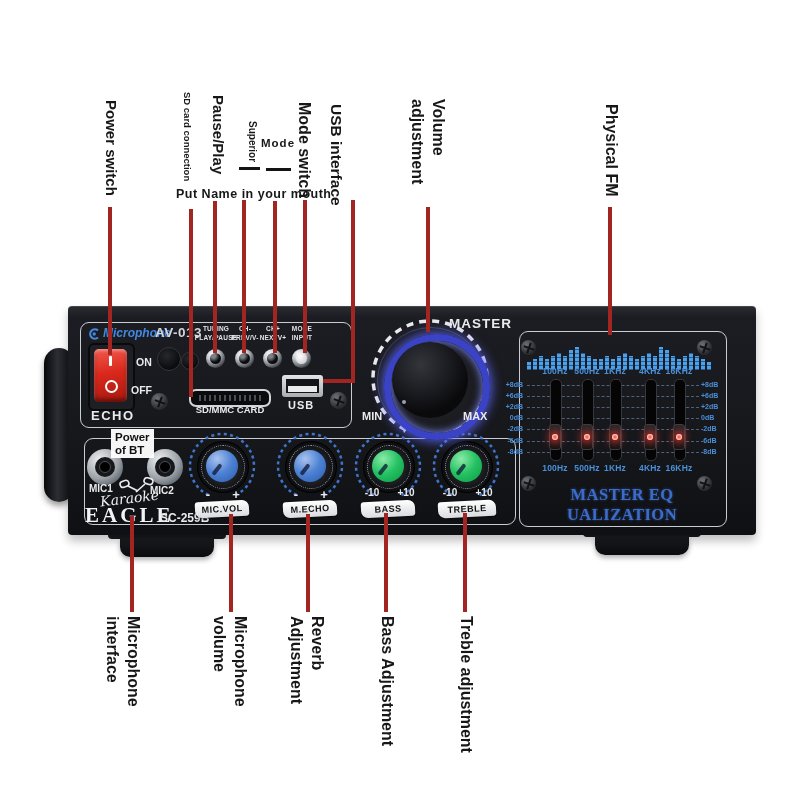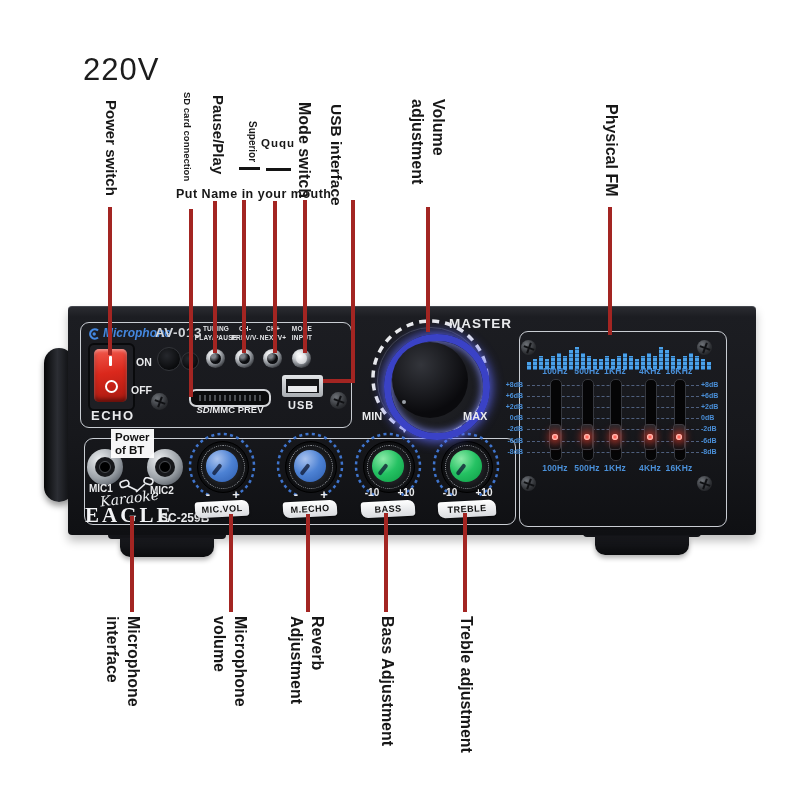--- a/index.html
+++ b/index.html
@@ -108,26 +108,25 @@
          font-size:21px;letter-spacing:3px;color:#f2f3f5;z-index:14;}
   .sc{position:absolute;left:160px;top:511px;font-size:12px;font-weight:700;color:#e9eaec;z-index:14;}
   .karaoke{position:absolute;left:100px;top:490px;font-family:"DejaVu Serif",serif;font-style:italic;
            font-size:14px;color:#eef0f2;transform:rotate(-7deg);z-index:14;}
 </style>
 </head>
 <body>
 
 <div id="canvas">
 
-  <div class="v220">220V</div>
   <div class="vlab" style="left:121px;top:100px;font-size:15px;">Power switch</div>
   <div class="vlab" style="left:193px;top:92px;font-size:9.5px;">SD card connection</div>
   <div class="vlab" style="left:228px;top:95px;font-size:15px;">Pause/Play</div>
   <div class="vlab" style="left:259px;top:121px;font-size:10px;">Superior</div>
-  <div class="hlab" style="left:261px;top:137px;font-size:11.5px;letter-spacing:1px;">Ququ</div>
+  <div class="hlab" style="left:261px;top:137px;font-size:11.5px;letter-spacing:1px;">Mode</div>
   <div class="mark" style="left:239px;top:167px;width:21px;height:3px;"></div>
   <div class="mark" style="left:266px;top:168px;width:25px;height:3px;"></div>
   <div class="hlab" style="left:176px;top:187px;font-size:12.5px;letter-spacing:.5px;">Put Name in your mouth</div>
   <div class="vlab" style="left:314px;top:102px;font-size:16px;">Mode switch</div>
   <div class="vlab" style="left:346px;top:104px;font-size:15.5px;">USB interface</div>
   <div class="vlab" style="left:448px;top:99px;font-size:16px;">Volume
 adjustment</div>
   <div class="vlab" style="left:621px;top:104px;font-size:16px;">Physical FM</div>
 
   <div class="vlab" style="left:143px;top:616px;font-size:16px;">Microphone
@@ -204,21 +203,21 @@
   <div class="ptext" style="left:136px;top:356px;font-size:10.5px;">ON</div>
   <div class="ptext" style="left:131px;top:384px;font-size:10.5px;">OFF</div>
   <div class="ptext" style="left:91px;top:408px;font-size:13px;letter-spacing:1.5px;">ECHO</div>
   <div class="screw" style="left:151px;top:393px;"></div>
   <div class="screw" style="left:330px;top:392px;"></div>
 
   <div class="sdslot">
       <i></i>
     </div>
   <div class="ptext" style="left:190px;top:404px;width:80px;text-align:center;font-size:9.5px;">
-    <span style="font-style:italic;text-align:center;">SD</span><span>/MMC PREV</span>
+    <span style="text-align:center;">SD</span><span>/MMC CARD</span>
   </div>
   <div class="usbport">
       <span class="cav"></span>
       <span class="tng"></span>
     </div>
   <div class="ptext" style="left:288px;top:399px;font-size:11px;letter-spacing:1px;">USB</div>
 
   <div class="ptext" style="left:449px;top:316px;font-size:13.5px;letter-spacing:1px;">MASTER</div>
   <svg class="karc" style="left:363px;top:311px;" width="134" height="134" viewBox="0 0 134 134">
     <path d="M 42.9 118.7 A 57 57 0 1 1 91.1 118.7" fill="none" stroke="#e9eaec" stroke-width="3.5" stroke-dasharray="7 6"></path>
@@ -323,20 +322,21 @@
       <i style="height: 14px;"></i>
       <i style="height: 17px;"></i>
       <i style="height: 14px;"></i>
       <i style="height: 11px;"></i>
       <i style="height: 8px;"></i>
     </div>
   <div id="freq-top"></div>
   <div id="eq-rows"></div>
   <div id="eq-slots"></div>
   <div id="freq-bottom"></div>
+  <div class="eqtitle">MASTER EQ UALIZATION</div>
   <div class="screw" style="left:521px;top:340px;width:15px;height:15px;"></div>
   <div class="screw" style="left:697px;top:340px;width:15px;height:15px;"></div>
   <div class="screw" style="left:521px;top:476px;width:15px;height:15px;"></div>
   <div class="screw" style="left:697px;top:476px;width:15px;height:15px;"></div>
 
 <span class="freq" style="left: 535px; top: 366px; width: 40px;">100Hz</span>
     <span class="freq" style="left: 567px; top: 366px; width: 40px;">500Hz</span>
     <span class="freq" style="left: 595px; top: 366px; width: 40px;">1KHz</span>
     <span class="freq" style="left: 630px; top: 366px; width: 40px;">4KHz</span>
     <span class="freq" style="left: 659px; top: 366px; width: 40px;">16KHz</span>

